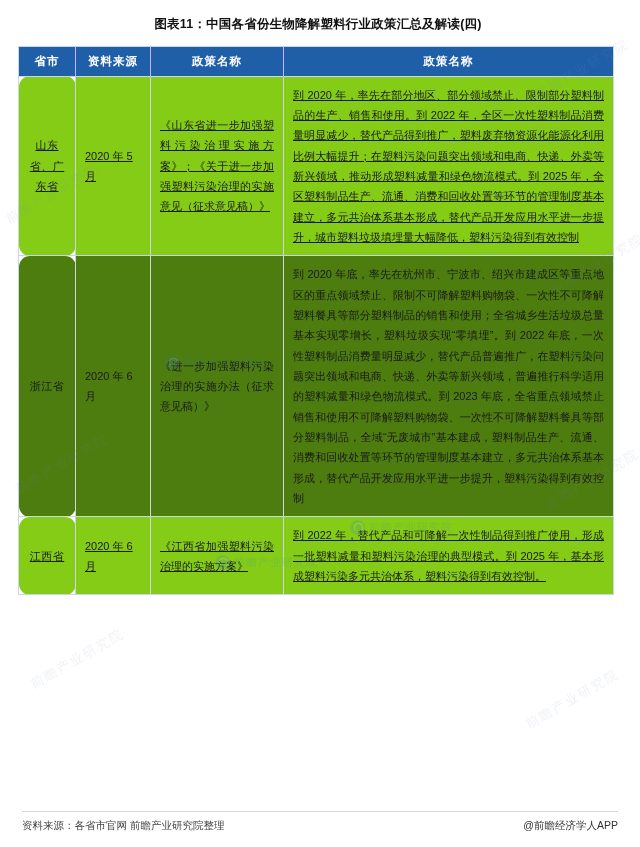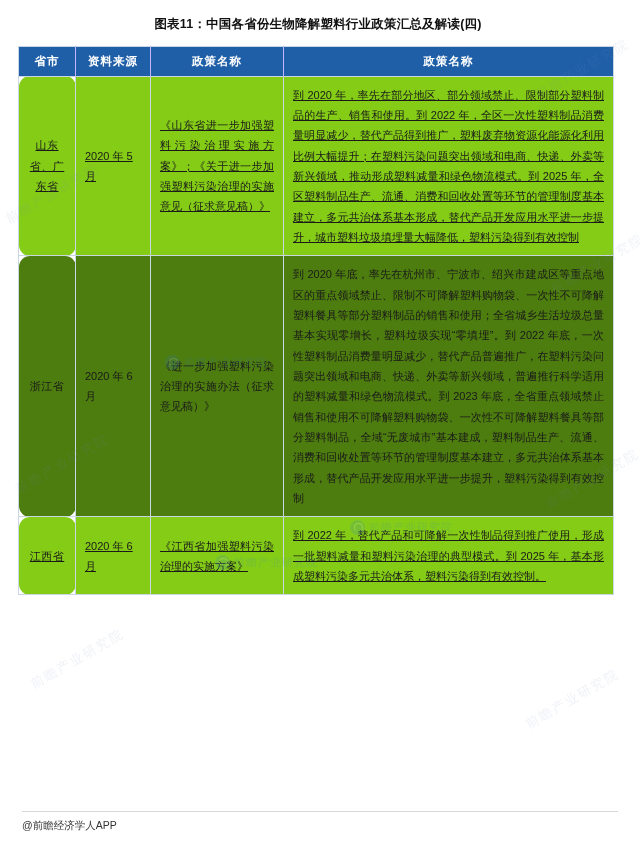--- a/index.html
+++ b/index.html
@@ -189,16 +189,17 @@
   <div class="wm-logo" style="left:350px; top:520px;">
     <span class="circ"></span>
     <span class="txt">前瞻产业研究院</span>
   </div>
   <div class="wm-logo" style="left:215px; top:555px;">
     <span class="circ"></span>
     <span class="txt">前瞻产业研究院</span>
   </div>
 
   <div class="footer">
+    <span>资料来源：各省市官网 前瞻产业研究院整理</span>
     <span class="right">@前瞻经济学人APP</span>
   </div>
 
 </div>
 
 </body></html>

